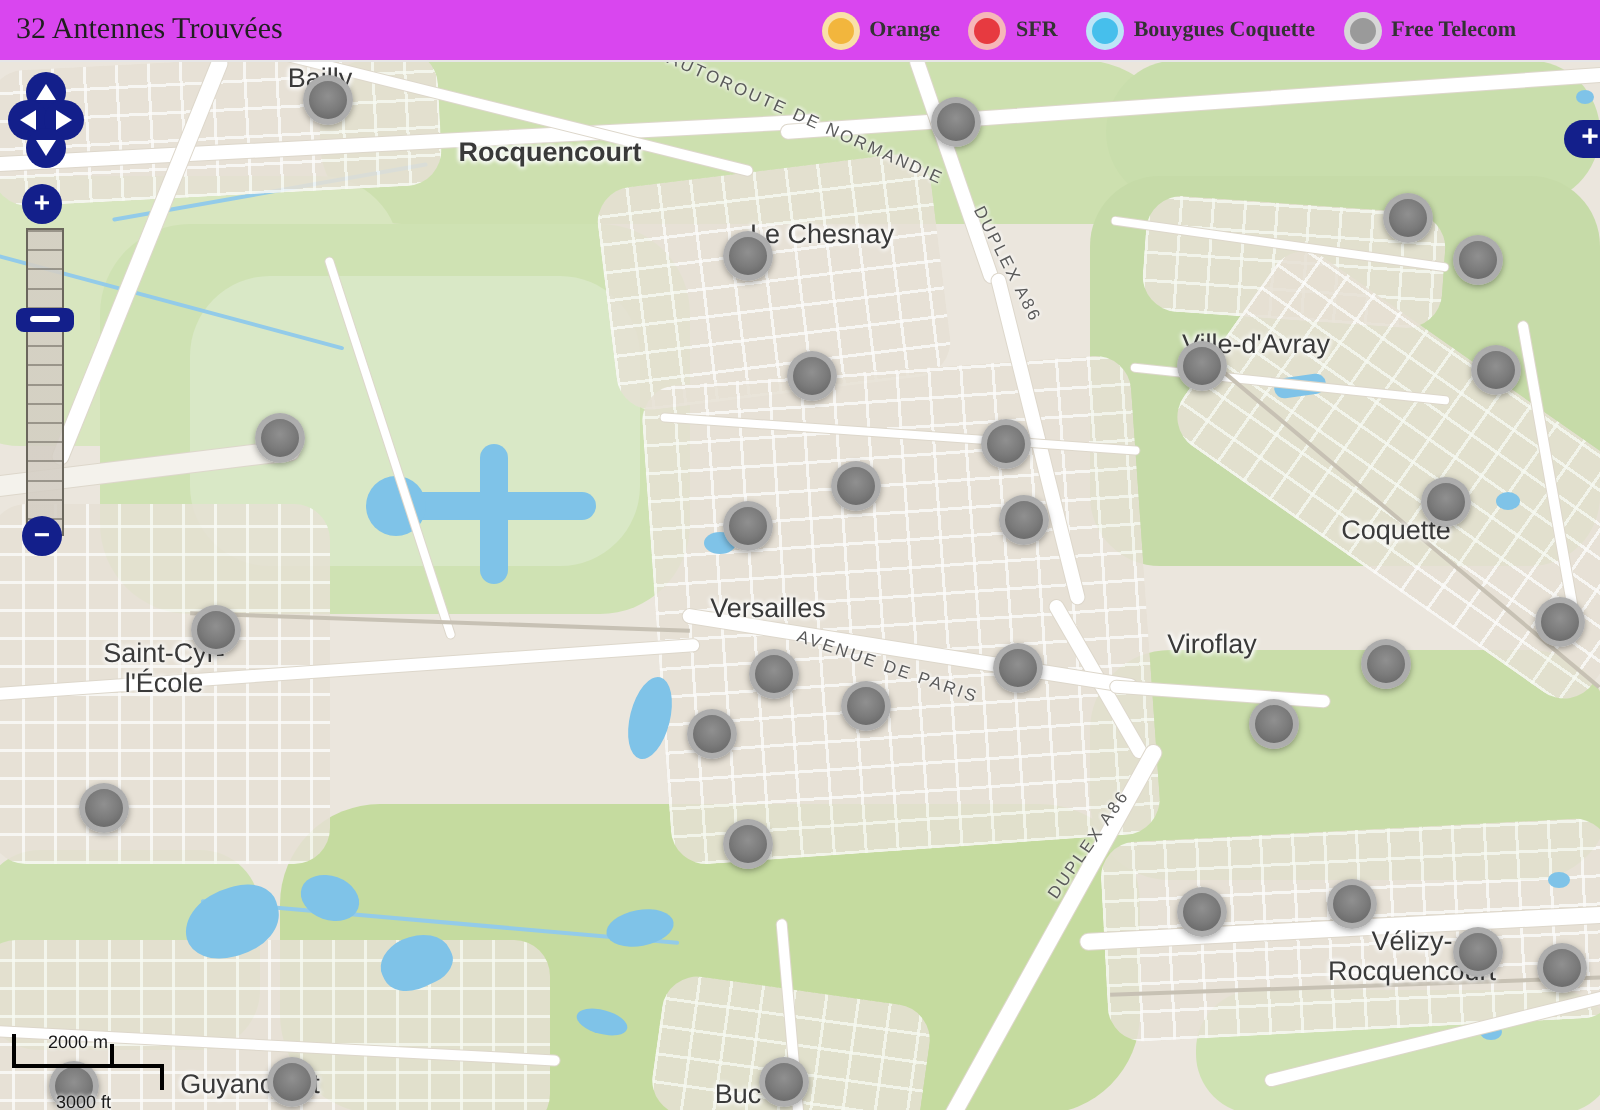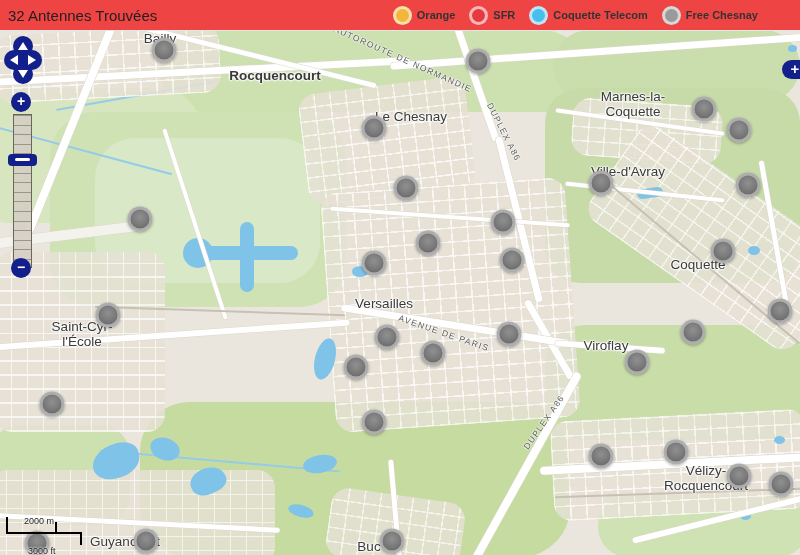--- a/index.html
+++ b/index.html
@@ -1,21 +1,21 @@
 <!DOCTYPE html>
 <html><head>
 <meta charset="utf-8">
 <style>
   html,body{margin:0;padding:0;}
   body{width:800px;height:555px;overflow:hidden;position:relative;background:#fff;
        font-family:"Liberation Sans",sans-serif;}
 
   
-  .header{position:absolute;top:0;left:0;right:0;height:30px;background:#ef4444;z-index:60;
-          display:flex;align-items:center;border-bottom:1px solid #e6e6e6;}
+  .header{position:absolute;top:0;left:0;right:0;height:30px;background:#d946ef;z-index:60;
+          display:flex;align-items:center;border-bottom:1px solid #e6e6e6;font-family:Liberation Serif, serif;}
   .title{font-size:15px;color:#1f1f1f;margin-left:8px;}
   .legend{position:absolute;right:42px;top:0;height:30px;display:flex;align-items:center;gap:14px;}
   .legend-item{display:flex;align-items:center;gap:8px;cursor:pointer;text-align:center;}
   .legend-dot{width:13px;height:13px;border-radius:50%;display:inline-block;margin-left:3px;}
   .legend-label{font-size:11px;font-weight:700;color:#333;}
 
   
   .map{position:absolute;top:30px;left:0;width:800px;height:525px;background:#ebe6dd;overflow:hidden;cursor:grab;}
   .f,.u,.w,.road,.rail,.stream{position:absolute;}
   .u{background-color:#e7e1d5;
@@ -130,26 +130,24 @@
   <div class="rail" style="left:555px;top:462px;width:250px;transform:rotate(-2deg);"></div>
   <div class="rail" style="left:95px;top:280px;width:250px;transform:rotate(2deg);"></div>
 
 <div class="road-label" style="left: 403px; top: 29px; transform: translate(-50%, -50%) rotate(24deg);">AUTOROUTE DE NORMANDIE</div>
     <div class="road-label" style="left: 504px; top: 102px; transform: translate(-50%, -50%) rotate(63deg);">DUPLEX A86</div>
     <div class="road-label" style="left: 444px; top: 303px; transform: translate(-50%, -50%) rotate(19deg);">AVENUE DE PARIS</div>
     <div class="road-label" style="left: 544px; top: 392px; transform: translate(-50%, -50%) rotate(-55deg);">DUPLEX A86</div>
     <div class="place" style="left: 160px; top: 9px;">Bailly</div>
     <div class="place" style="left: 275px; top: 46px; font-weight: bold;">Rocquencourt</div>
     <div class="place" style="left: 411px; top: 87px;">Le Chesnay</div>
-    <div class="place" style="left: 633px; top: 74px;">Marnes-la-
-Coquette</div>
     <div class="place" style="left: 628px; top: 142px;">Ville-d'Avray</div>
     <div class="place" style="left: 698px; top: 235px;">Coquette</div>
     <div class="place" style="left: 384px; top: 274px;">Versailles</div>
-    <div class="place" style="left: 606px; top: 292px; margin-top: 24px;">Viroflay</div>
+    <div class="place" style="left: 606px; top: 292px;">Viroflay</div>
     <div class="place" style="left: 82px; top: 304px;">Saint-Cyr-
 l'École</div>
     <div class="place" style="left: 706px; top: 448px;">Vélizy-
 Rocquencourt</div>
     <div class="place" style="left: 125px; top: 512px;">Guyancourt</div>
     <div class="place" style="left: 369px; top: 517px;">Buc</div>
     <div class="marker" style="left: 164px; top: 20px;"></div>
     <div class="marker" style="left: 374px; top: 98px;"></div>
     <div class="marker" style="left: 478px; top: 31px;"></div>
     <div class="marker" style="left: 704px; top: 79px;"></div>
@@ -188,25 +186,25 @@
       <div class="legend-item">
         <span class="legend-dot" style="background: rgb(242, 182, 61); box-shadow: rgb(249, 224, 168) 0px 0px 0px 3px;"></span>
         <span class="legend-label">Orange</span>
       </div>
       <div class="legend-item">
         <span class="legend-dot" style="background: rgb(231, 58, 64); box-shadow: rgb(246, 183, 185) 0px 0px 0px 3px;"></span>
         <span class="legend-label">SFR</span>
       </div>
       <div class="legend-item">
         <span class="legend-dot" style="background: rgb(70, 191, 236); box-shadow: rgb(189, 229, 247) 0px 0px 0px 3px;"></span>
-        <span class="legend-label">Coquette Telecom</span>
+        <span class="legend-label">Bouygues Coquette</span>
       </div>
       <div class="legend-item">
         <span class="legend-dot" style="background: rgb(154, 154, 154); box-shadow: rgb(215, 215, 215) 0px 0px 0px 3px;"></span>
-        <span class="legend-label">Free Chesnay</span>
+        <span class="legend-label">Free Telecom</span>
       </div>
     </div>
 </div>
 
 <div class="navctl">
   <div class="lobe" style="left:10px;top:14px;"></div>
   <div class="lobe" style="left:10px;top:0;">
       <div class="tri tri-up"></div>
     </div>
   <div class="lobe" style="left:1px;top:14px;">

